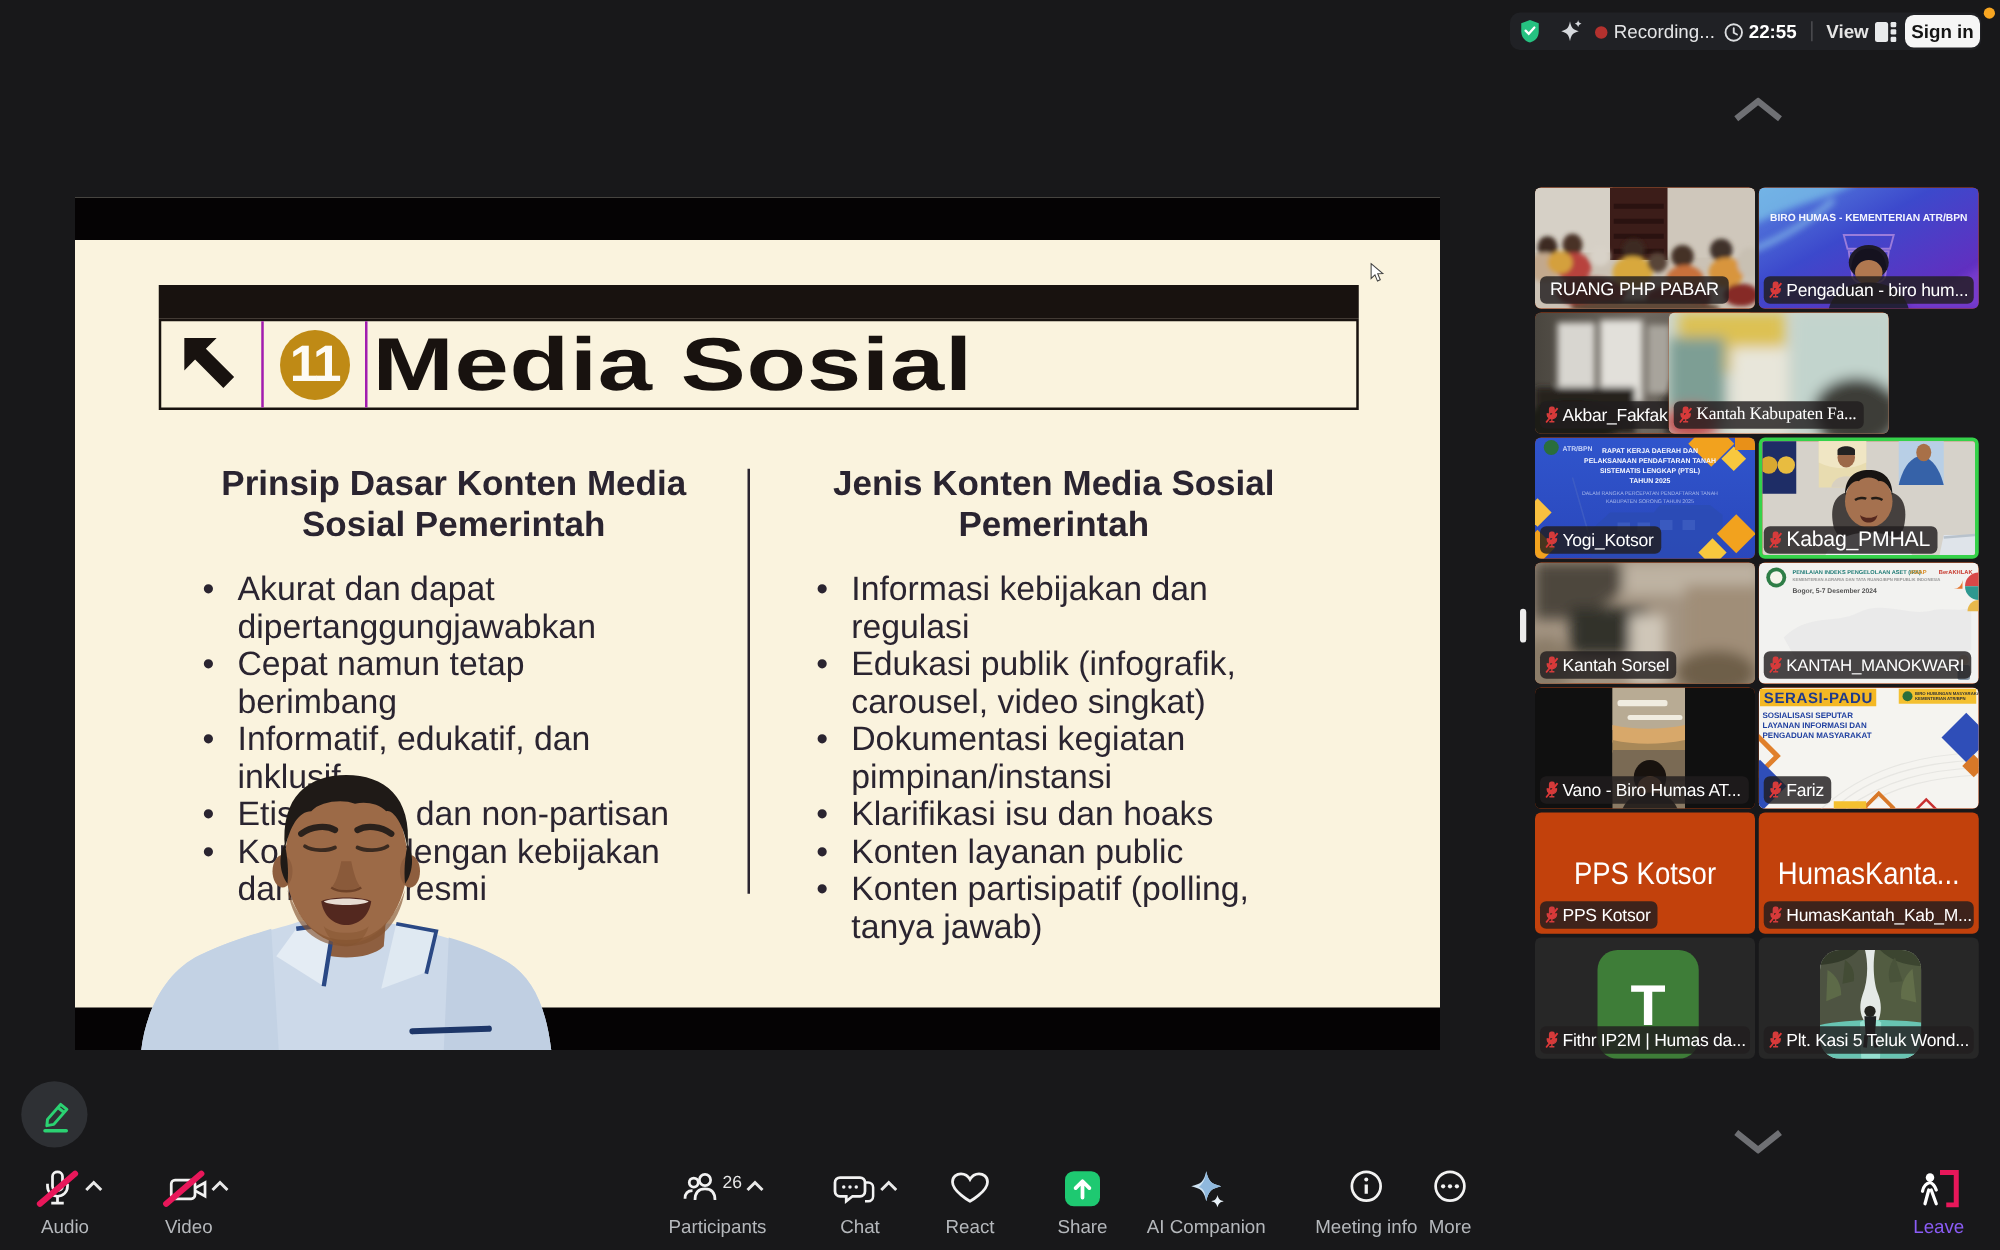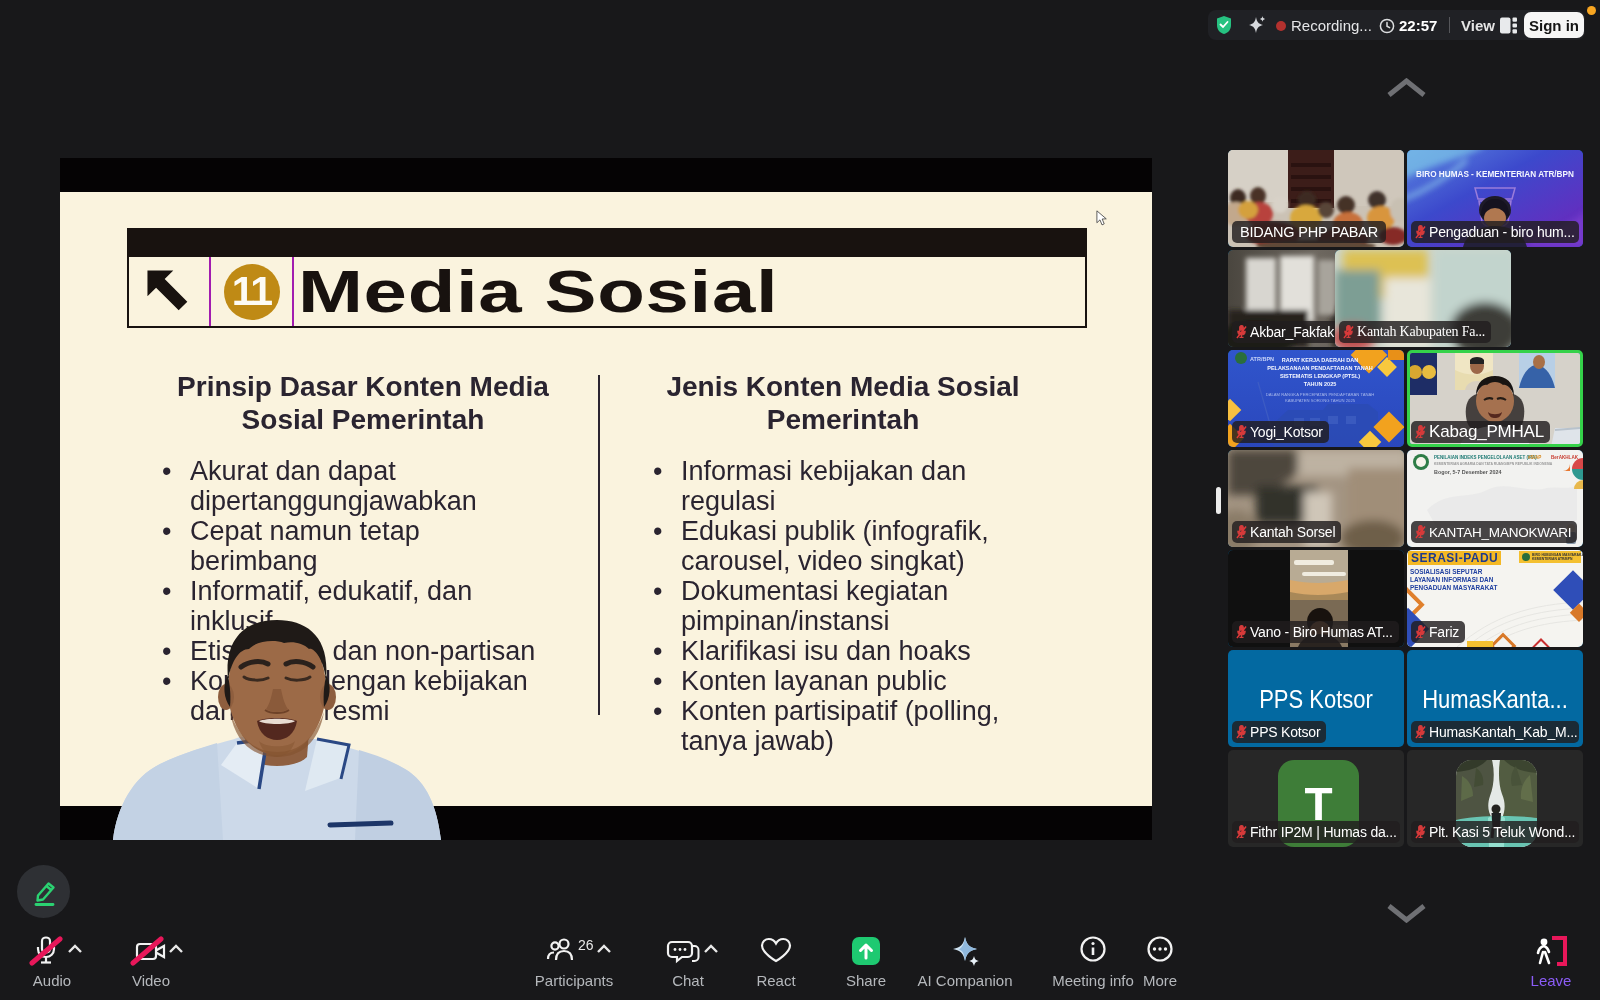--- a/index.html
+++ b/index.html
@@ -44,21 +44,21 @@
 
   
   #pencil { position:absolute; left:17px; top:865px; width:53px; height:53px; border-radius:50%;
     background:#2e3034; display:flex; align-items:center; justify-content:center; }
 
   
   .tool { position:absolute; top:936px; text-align:center; color:#b5b8bc; font-size:15px; }
   .tool .lblt { margin-top:3px; }
 
   
-  .tile { position:absolute; width:176px; height:97px; overflow:hidden; border-radius:5px; background:#0369a1; }
+  .tile { position:absolute; width:176px; height:97px; overflow:hidden; border-radius:5px; background:#c2410c; }
   .lbl { position:absolute; left:4px; bottom:4px; background:rgba(33,29,30,0.82); border-radius:5px;
     height:22px; padding:0 6px 0 4px; color:#fff; font-size:14px; display:flex; align-items:center; gap:3px;
     white-space:nowrap; max-width:168px; letter-spacing:-0.2px; }
   .lbl.nomic { padding:0 8px; }
   .lbl svg { flex:0 0 auto; }
   .lbl { overflow:hidden; }
   .bigname { position:absolute; left:0; top:0; width:100%; height:100%; display:flex;
     align-items:center; justify-content:center; color:#fff; font-size:25px; padding-top:2px;
     transform:scaleX(0.88); }
 </style>
@@ -73,21 +73,21 @@
   <svg style="left:38px;top:4px" width="22" height="22" viewBox="0 0 22 22">
     <path d="M10 3 C11 8 12 9.5 17 11 C12 12.5 11 14 10 19 C9 14 8 12.5 3 11 C8 9.5 9 8 10 3 Z" fill="#d6d9dd"></path>
     <path d="M16.5 2 C16.9 3.8 17.4 4.4 19.2 4.9 C17.4 5.4 16.9 6 16.5 7.8 C16.1 6 15.6 5.4 13.8 4.9 C15.6 4.4 16.1 3.8 16.5 2 Z" fill="#d6d9dd"></path>
   </svg>
   <div style="left:68px;top:11px;width:10px;height:10px;border-radius:50%;background:#b3312e"></div>
   <div class="tb-txt" style="left:83px;top:7px">Recording...</div>
   <svg style="left:171px;top:8px" width="16" height="16" viewBox="0 0 16 16">
     <circle cx="8" cy="8" r="6.6" stroke="#dcdee0" stroke-width="1.5" fill="none"></circle>
     <path d="M8 4.5 V8.2 L10.6 9.6" stroke="#dcdee0" stroke-width="1.5" fill="none" stroke-linecap="round"></path>
   </svg>
-  <div class="tb-txt" style="left:191px;top:7px;font-weight:bold;color:#fff">22:57</div>
+  <div class="tb-txt" style="left:191px;top:7px;font-weight:bold;color:#fff">22:55</div>
   <div style="left:241px;top:7px;width:1px;height:16px;background:#55565a"></div>
   <div class="tb-txt" style="left:253px;top:7px;font-weight:bold;color:#e5e5e5">View</div>
   <svg style="left:291px;top:6px" width="19" height="19" viewBox="0 0 19 19">
     <rect x="1" y="1.5" width="10.5" height="16" rx="2" fill="#e8eaec"></rect>
     <rect x="13.5" y="1.5" width="4.5" height="4.2" rx="1" fill="#e8eaec"></rect>
     <rect x="13.5" y="7.4" width="4.5" height="4.2" rx="1" fill="#e8eaec"></rect>
     <rect x="13.5" y="13.3" width="4.5" height="4.2" rx="1" fill="#e8eaec"></rect>
   </svg>
   <div style="left:316px;top:2px;width:60px;height:26px;background:#f6f6f6;border-radius:7px;
        display:flex;align-items:center;justify-content:center;font-size:15px;font-weight:bold;color:#141414">Sign in</div>
@@ -330,21 +330,21 @@
       <ellipse cx="120" cy="74" rx="15" ry="12" fill="#c8703a"></ellipse>
       <ellipse cx="149" cy="50" rx="9" ry="9" fill="#40302a"></ellipse>
       <ellipse cx="153" cy="68" rx="14" ry="12" fill="#d8953c"></ellipse>
       <ellipse cx="172" cy="60" rx="10" ry="12" fill="#c8c0b2"></ellipse>
       <ellipse cx="45" cy="84" rx="28" ry="12" fill="#8e2f28"></ellipse>
       <ellipse cx="115" cy="88" rx="26" ry="10" fill="#7e2a25"></ellipse>
       <ellipse cx="165" cy="86" rx="14" ry="9" fill="#862c26"></ellipse>
       <ellipse cx="88" cy="96" rx="60" ry="6" fill="#5e4838"></ellipse>
     </g>
   </svg>
-  <div class="lbl nomic" style="font-size:14.5px;">BIDANG PHP PABAR</div>
+  <div class="lbl nomic" style="font-size:14.5px;">RUANG PHP PABAR</div>
 </div>
 
 <div class="tile" style="left:1407px; top:150px;">
   <svg width="176" height="97" viewBox="0 0 176 97">
     <defs>
       <linearGradient id="g2" x1="0" y1="0" x2="1" y2="1">
         <stop offset="0" stop-color="#5a86e0"></stop>
           <stop offset="0.4" stop-color="#3c49cc"></stop>
           <stop offset="0.8" stop-color="#6030c0"></stop>
       </linearGradient>

